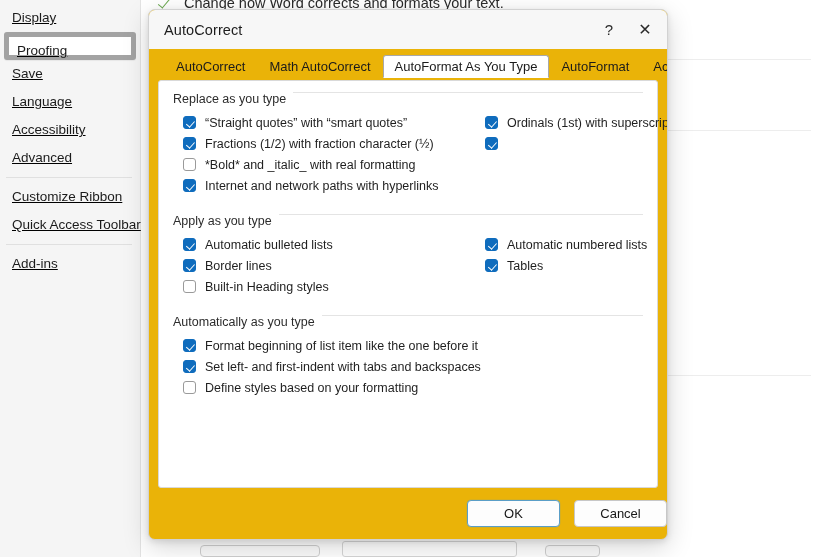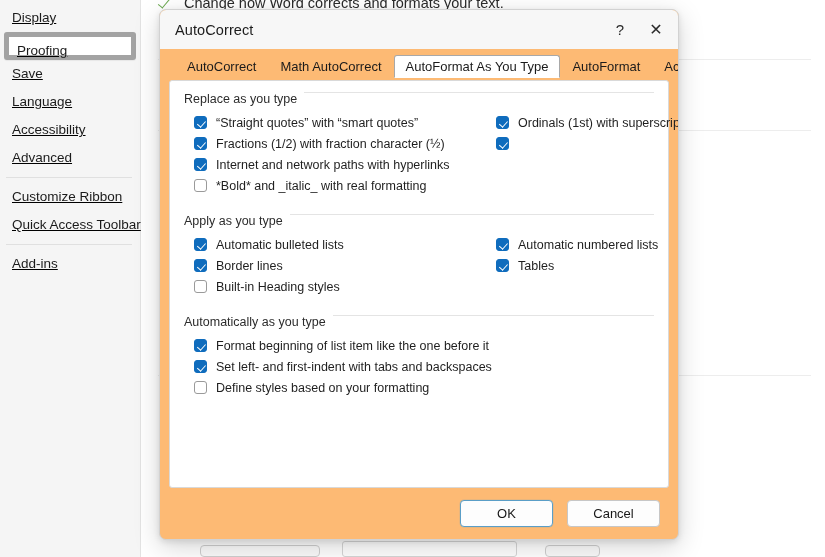--- a/index.html
+++ b/index.html
@@ -122,25 +122,25 @@
     position: absolute;
     background: #fbfbfb;
     border: 1px solid #cfcfcf;
     border-radius: 4px;
     box-sizing: border-box;
   }
 
   
   .dialog {
     position: absolute;
-    left: 159px;
+    left: 148px;
     top: 9px;
     width: 520px;
     height: 531px;
-    background: #fdba74;
+    background: #eab308;
     border: 1px solid #d2d2d2;
     border-radius: 7px;
     box-shadow: 0 7px 26px rgba(0,0,0,0.17), 0 2px 6px rgba(0,0,0,0.10);
     box-sizing: border-box;
     overflow: hidden;
   }
 
   .dialog-titlebar {
     position: relative;
     height: 39px;
@@ -283,21 +283,20 @@
   
   .dialog-footer {
     position: absolute;
     left: 0;
     right: 0;
     bottom: 0;
     height: 51px;
     display: flex;
     align-items: center;
     justify-content: flex-end;
-    padding-right: 18px;
     gap: 14px;
     box-sizing: border-box;
   }
   .dlg-btn {
     width: 93px;
     height: 27px;
     font-size: 13px;
     color: #171717;
     background: #fdfdfd;
     border: 1px solid #c7c7c7;
@@ -406,26 +405,26 @@
           <div class="cb-col left">
             <div class="cb-row">
               <span class="cb-box checked"></span>
               <span class="cb-label">“Straight quotes” with “smart quotes”</span>
             </div>
             <div class="cb-row">
               <span class="cb-box checked"></span>
               <span class="cb-label">Fractions (1/2) with fraction character (½)</span>
             </div>
             <div class="cb-row">
-              <span class="cb-box checked"></span>
-              <span class="cb-label">Internet and network paths with hyperlinks</span>
-            </div>
-            <div class="cb-row">
               <span class="cb-box"></span>
               <span class="cb-label">*Bold* and _italic_ with real formatting</span>
+            </div>
+            <div class="cb-row">
+              <span class="cb-box checked"></span>
+              <span class="cb-label">Internet and network paths with hyperlinks</span>
             </div>
           </div>
           <div class="cb-col right">
             <div class="cb-row">
               <span class="cb-box checked"></span>
               <span class="cb-label">Ordinals (1st) with superscript</span>
             </div>
             <div class="cb-row">
               <span class="cb-box checked"></span>
             </div>

